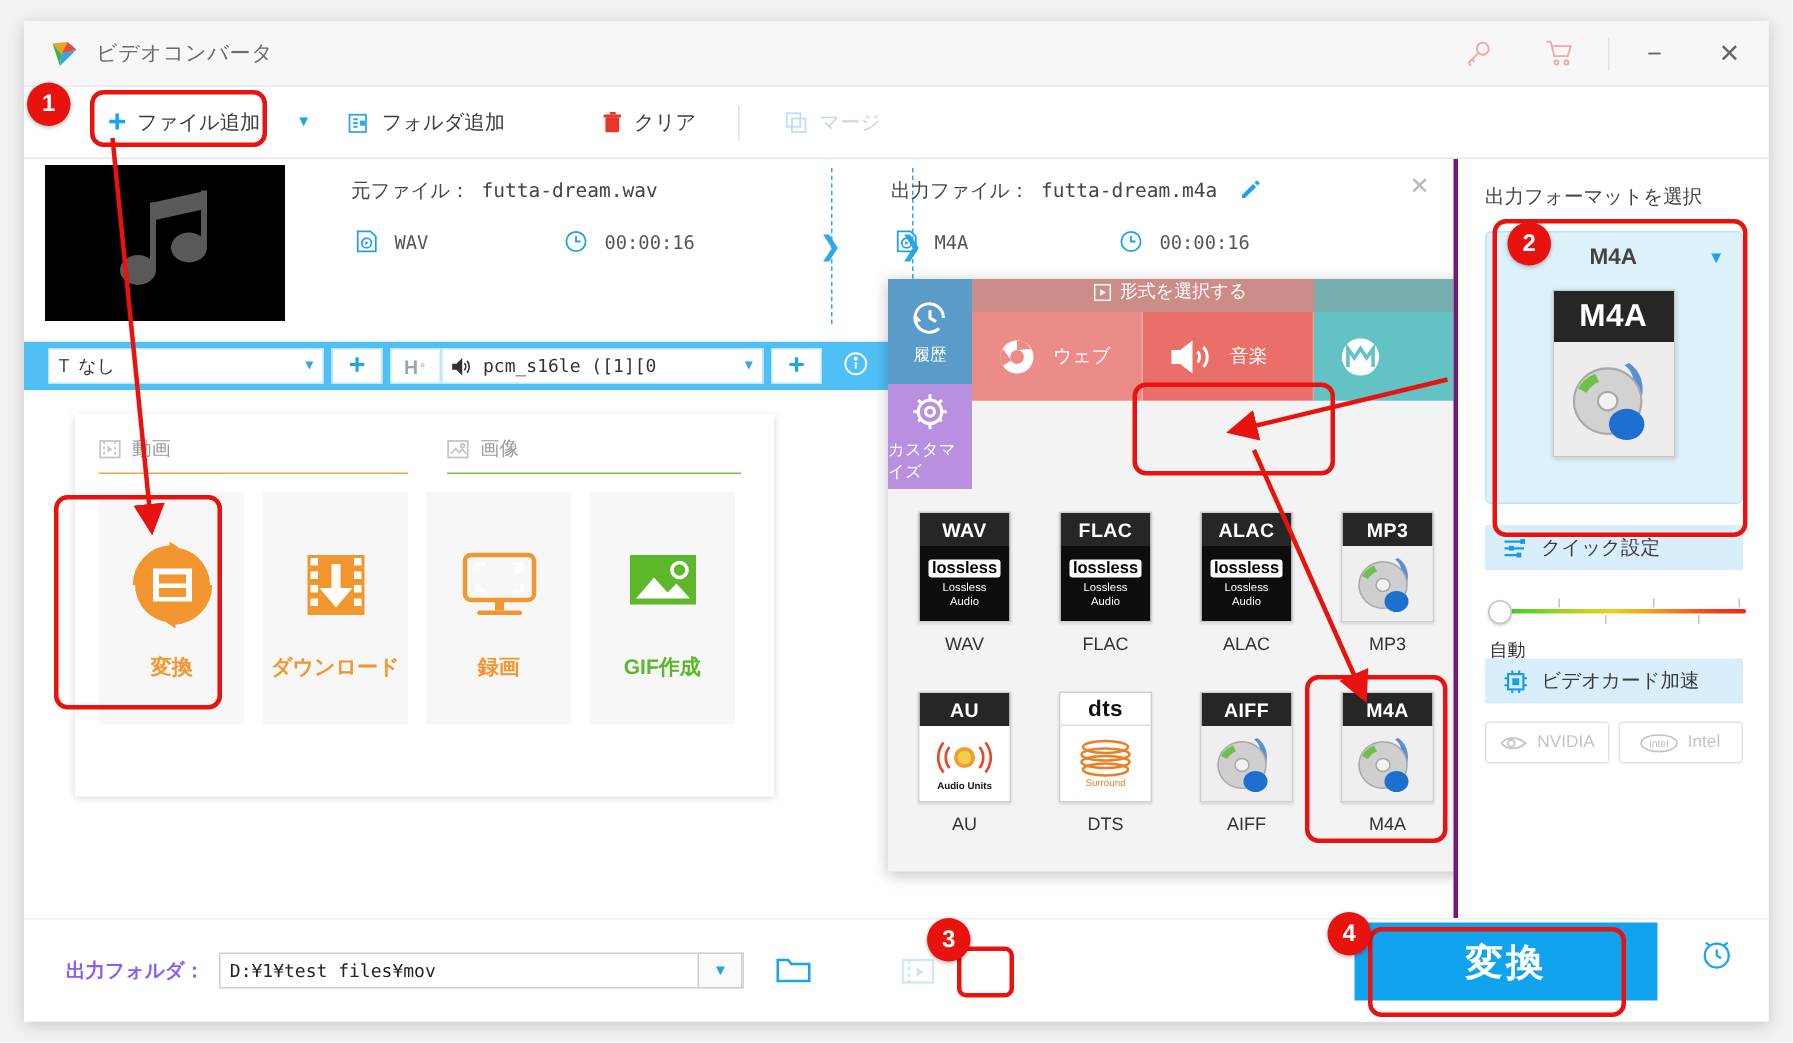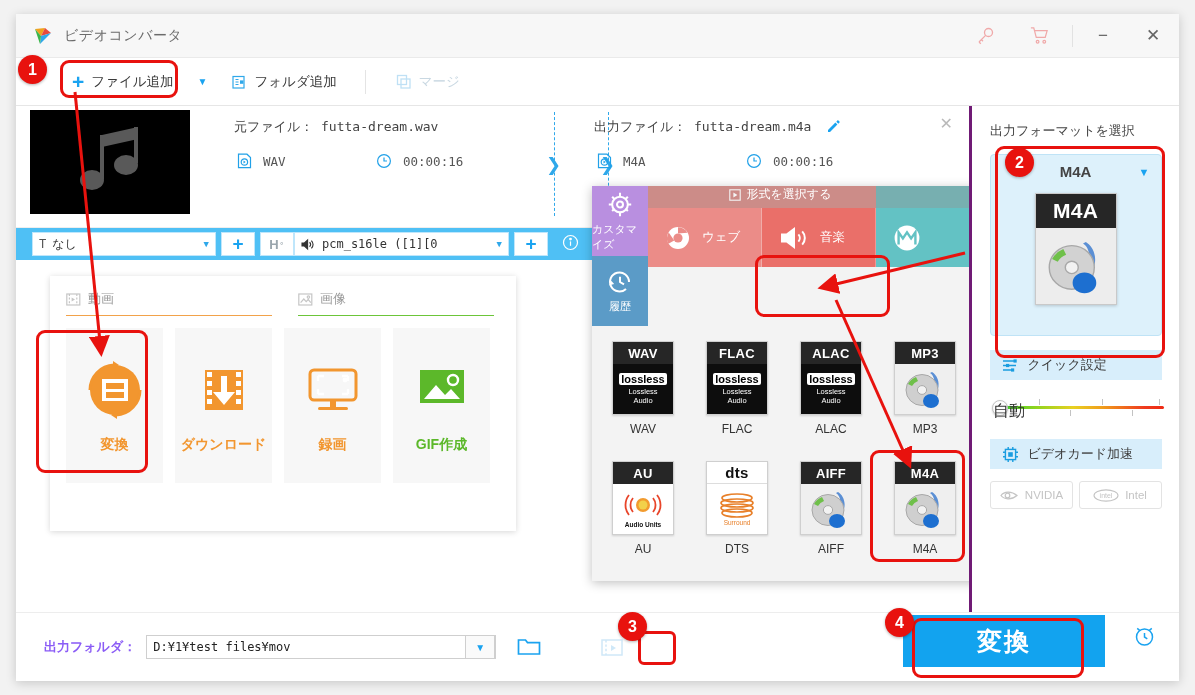--- a/index.html
+++ b/index.html
@@ -179,21 +179,21 @@
   .slider-wrap { margin:17px 0 0 20px; width:172px; position:relative; height:34px; }
   .slider-track {
     position:absolute; left:7px; top:9px; width:165px; height:3px; border-radius:2px;
     background:linear-gradient(to right,#2ecc2e 0%,#8ed41f 22%,#e8d122 45%,#f0a01c 62%,#ef3b1f 88%,#ee2a14 100%);
   }
   .sl-tick { position:absolute; width:1px; height:6px; background:#c3c3c3; }
   .slider-knob {
     position:absolute; left:0; top:3px; width:16px; height:16px; border-radius:50%;
     background:#fdfdfd; border:1px solid #c4c4c4; box-shadow:0 1px 2px rgba(0,0,0,.2);
   }
-  .sl-label { position:absolute; left:1px; top:4px; font-size:16px; color:#333; }
+  .sl-label { position:absolute; left:1px; top:28px; font-size:12px; color:#333; }
   .gpu-row { margin:12px auto 0 auto; width:172px; display:flex; gap:6px; }
   .gpu-chip {
     flex:1; height:28px; border:1px solid #e3e3e3; border-radius:3px;
     display:flex; align-items:center; justify-content:center; gap:6px;
     color:#c4c4c4; font-size:11.5px; background:#fff;
   }
 
   
   .bottom {
     position:absolute; left:0; bottom:0; width:953px; height:69px;
@@ -274,20 +274,30 @@
     <div class="tb-caret">▼</div>
     <div class="tbtn">
       <span class="tb-mini-icon">
         <svg width="16" height="16" viewBox="0 0 16 16" fill="none" stroke="#2fa8ea" stroke-width="1.2">
           <rect x="2" y="2.5" width="11" height="11.5"></rect>
             <path d="M4.5 5.5h3M4.5 8h3M4.5 10.5h3"></path>
           <rect x="9" y="6.4" width="3.4" height="3.4" fill="#2fa8ea" stroke="none"></rect>
         </svg>
       </span>
       <span>フォルダ追加</span>
+    </div>
+    <div class="tbtn" style="margin-left:44px">
+      <span class="tb-mini-icon">
+        <svg width="15" height="16" viewBox="0 0 15 16">
+          <rect x="2.6" y="4.2" width="9.2" height="10" rx="1" fill="#e8352c"></rect>
+          <rect x="1.2" y="2.3" width="12" height="2" rx="1" fill="#e8352c"></rect>
+          <rect x="5.4" y="0.6" width="4.2" height="1.8" rx="0.8" fill="#e8352c"></rect>
+        </svg>
+      </span>
+      <span>クリア</span>
     </div>
     <div class="tb-divider"></div>
     <div class="tbtn disabled">
       <span class="tb-mini-icon">
         <svg width="16" height="16" viewBox="0 0 16 16" fill="none" stroke="#bfe0f5" stroke-width="1.3">
           <rect x="1.5" y="1.5" width="9" height="9"></rect>
             <rect x="5" y="5" width="9" height="9"></rect>
         </svg>
       </span>
       <span>マージ</span>
@@ -484,37 +494,37 @@
           <path d="M15 41l12-14 9 10 6-6 9 10z" fill="#fff"></path>
           <circle cx="44" cy="22" r="5" fill="none" stroke="#fff" stroke-width="2.4"></circle>
         </svg>
         <div class="tlabel green">GIF作成</div>
       </div>
     </div>
   </div>
 
   <div class="fmtpop">
     <div class="fmt-left">
+      <div class="fmt-tab fmt-hist">
+        <svg width="30" height="28" viewBox="0 0 30 28" fill="none" stroke="#fff" stroke-width="2">
+          <path d="M24 14a9.5 9.5 0 10-3 6.9"></path>
+            <path d="M6 12.4l-1.6 4.8 4.8-1.2z" fill="#fff" stroke="none"></path>
+          <path d="M15 8.8V14l4 2.4"></path>
+        </svg>
+        <span>履歴</span>
+      </div>
       <div class="fmt-tab fmt-cust">
         <svg width="30" height="28" viewBox="0 0 32 30">
           <g fill="none" stroke="#fff" stroke-width="2.2">
             <circle cx="16" cy="14.5" r="8.4"></circle>
               <circle cx="16" cy="14.5" r="3.2"></circle>
             <path d="M16 2v3.4M16 23.6V27M4 14.5h3.4M24.6 14.5H28M7.6 6.1l2.4 2.4M22 19l2.4 2.4M24.4 6.1L22 8.5M10 19l-2.4 2.4"></path>
           </g>
         </svg>
         <span>カスタマイズ</span>
-      </div>
-      <div class="fmt-tab fmt-hist">
-        <svg width="30" height="28" viewBox="0 0 30 28" fill="none" stroke="#fff" stroke-width="2">
-          <path d="M24 14a9.5 9.5 0 10-3 6.9"></path>
-            <path d="M6 12.4l-1.6 4.8 4.8-1.2z" fill="#fff" stroke="none"></path>
-          <path d="M15 8.8V14l4 2.4"></path>
-        </svg>
-        <span>履歴</span>
       </div>
     </div>
 
     <div class="fmt-head">
       <div class="hseg" style="left:0;width:228px;background:#cc8c88;"></div>
       <div class="hseg" style="left:228px;width:112px;background:#77afb0;"></div>
       <span style="position:relative;z-index:2;display:flex;align-items:center;left:-38px;">
         <span style="margin-right:6px;display:inline-flex;">
           <svg width="12" height="12" viewBox="0 0 12 12" fill="none" stroke="#f4f4f4" stroke-width="1.1">
             <rect x="0.8" y="0.8" width="10.4" height="10.4"></rect>

